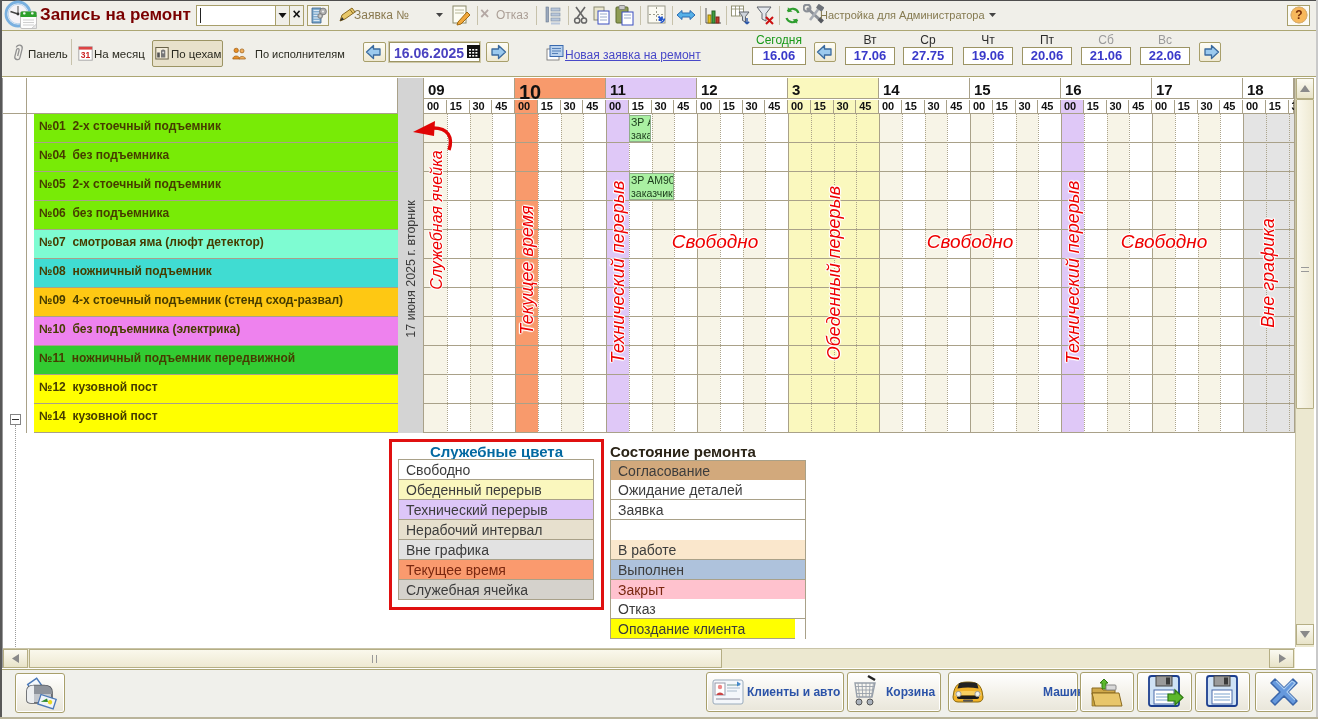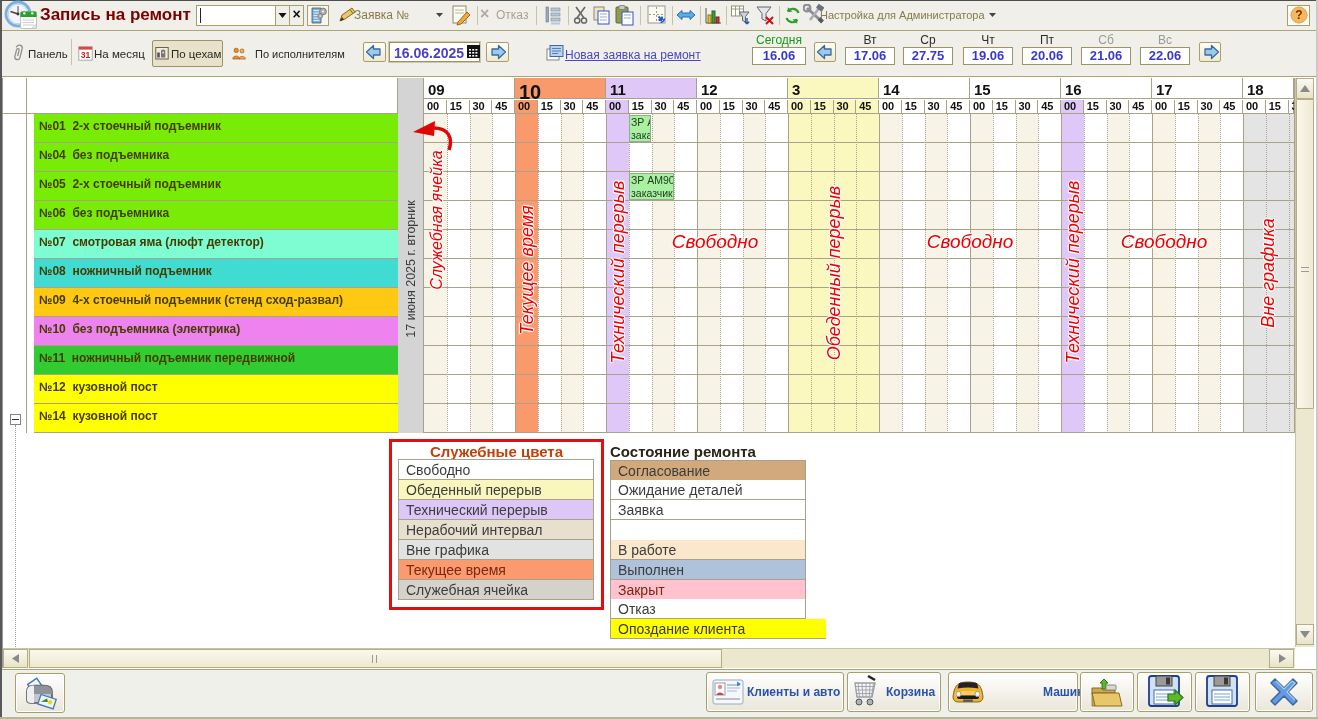--- a/index.html
+++ b/index.html
@@ -438,39 +438,39 @@
 <div class="vt rt" style="left:1073px;top:272px;font-size:18px">Технический перерыв</div>
 <div class="vt rt" style="left:1268px;top:273px;font-size:18px">Вне графика</div>
 <div class="a rt" style="left:715px;top:231px;font-size:19px;transform:translateX(-50%)">Свободно</div>
 <div class="a rt" style="left:970px;top:231px;font-size:19px;transform:translateX(-50%)">Свободно</div>
 <div class="a rt" style="left:1164px;top:231px;font-size:19px;transform:translateX(-50%)">Свободно</div>
 <svg class="a" style="left:405px;top:117px" width="52" height="38" viewBox="0 0 52 38">
 <path d="M44 33 C 48 21, 44 10, 26 11" fill="none" stroke="#e00404" stroke-width="3.4"></path>
 <path d="M30 4 L8 15 L29 19 Z" fill="#e00404"></path>
 </svg>
 <div class="a" style="left:389px;top:439px;width:215px;height:171px;border:3px solid #e01010;background:#fff"></div>
-<div class="a" style="left:392px;top:443px;width:209px;text-align:center;font-size:15px;font-weight:bold;color:#c2410c">Служебные цвета</div>
+<div class="a" style="left:392px;top:443px;width:209px;text-align:center;font-size:15px;font-weight:bold;color:#0369a1">Служебные цвета</div>
 <div class="a" style="left:398px;top:459px;width:196px;height:141px;border:1px solid #a9a189;border-bottom:none"></div>
 <div class="a" style="left:399px;top:460px;width:194px;height:20px;background:#ffffff;border-bottom:1px solid #a9a189;font-size:14px;color:#3c3c3c;padding:2px 0 0 7px">Свободно</div>
 <div class="a" style="left:399px;top:480px;width:194px;height:20px;background:#faf7be;border-bottom:1px solid #a9a189;font-size:14px;color:#3c3c3c;padding:2px 0 0 7px">Обеденный перерыв</div>
 <div class="a" style="left:399px;top:500px;width:194px;height:20px;background:#ddc6f8;border-bottom:1px solid #a9a189;font-size:14px;color:#3c3c3c;padding:2px 0 0 7px">Технический перерыв</div>
 <div class="a" style="left:399px;top:520px;width:194px;height:20px;background:#e7e0ce;border-bottom:1px solid #a9a189;font-size:14px;color:#3c3c3c;padding:2px 0 0 7px">Нерабочий интервал</div>
 <div class="a" style="left:399px;top:540px;width:194px;height:20px;background:#e2e2e2;border-bottom:1px solid #a9a189;font-size:14px;color:#3c3c3c;padding:2px 0 0 7px">Вне графика</div>
 <div class="a" style="left:399px;top:560px;width:194px;height:20px;background:#fa9a6e;border-bottom:1px solid #a9a189;font-size:14px;color:#7a2810;padding:2px 0 0 7px">Текущее время</div>
 <div class="a" style="left:399px;top:580px;width:194px;height:20px;background:#d5d2cc;border-bottom:1px solid #a9a189;font-size:14px;color:#3c3c3c;padding:2px 0 0 7px">Служебная ячейка</div>
 <div class="a" style="left:610px;top:443px;width:197px;font-size:15px;font-weight:bold;color:#2b2417">Состояние ремонта</div>
 <div class="a" style="left:610px;top:460px;width:196px;height:179px;border:1px solid #a9a189;border-bottom:none"></div>
 <div class="a" style="left:611px;top:461px;width:194px;height:19.85px;background:#d2a97c;border-bottom:1px solid #a9a189;font-size:14px;color:#3c3c3c;padding:2px 0 0 7px">Согласование</div>
 <div class="a" style="left:611px;top:480px;width:194px;height:19.85px;background:#ffffff;border-bottom:1px solid #a9a189;font-size:14px;color:#3c3c3c;padding:2px 0 0 7px">Ожидание деталей</div>
 <div class="a" style="left:611px;top:500px;width:194px;height:19.85px;background:#ffffff;border-bottom:1px solid #a9a189;font-size:14px;color:#3c3c3c;padding:2px 0 0 7px">Заявка</div>
 <div class="a" style="left:611px;top:540px;width:194px;height:19.85px;background:#fae7cc;border-bottom:1px solid #a9a189;font-size:14px;color:#3c3c3c;padding:2px 0 0 7px">В работе</div>
 <div class="a" style="left:611px;top:560px;width:194px;height:19.85px;background:#aec2dc;border-bottom:1px solid #a9a189;font-size:14px;color:#3c3c3c;padding:2px 0 0 7px">Выполнен</div>
 <div class="a" style="left:611px;top:580px;width:194px;height:19.85px;background:#ffc2ce;border-bottom:1px solid #a9a189;font-size:14px;color:#7a2810;padding:2px 0 0 7px">Закрыт</div>
 <div class="a" style="left:611px;top:599px;width:194px;height:19.85px;background:#ffffff;border-bottom:1px solid #a9a189;font-size:14px;color:#3c3c3c;padding:2px 0 0 7px">Отказ</div>
-<div class="a" style="left:611px;top:619px;width:215px;height:19.85px;background:#ffff00;border-bottom:1px solid #a9a189;font-size:14px;color:#3c3c3c;padding:2px 0 16px 7px">Опоздание клиента</div>
+<div class="a" style="left:611px;top:619px;width:184px;height:19.85px;background:#ffff00;border-bottom:1px solid #a9a189;font-size:14px;color:#3c3c3c;padding:2px 0 16px 7px">Опоздание клиента</div>
 <div class="a" style="left:1295px;top:78px;width:19px;height:569px;background:#ece8d0;border-left:1px solid #c9c4a8"></div>
 <div class="a" style="left:1296px;top:78px;width:18px;height:21px;background:linear-gradient(#fbfaf2,#e8e3c8);border:1px solid #b5ae84"></div>
 <svg class="a" style="left:1300px;top:85px" width="10" height="8">
       <path d="M5 0 L10 7 L0 7 Z" fill="#8a8a8a"></path>
     </svg>
 <div class="a" style="left:1296px;top:99px;width:18px;height:310px;background:linear-gradient(90deg,#faf8ec,#eee9d2);border:1px solid #b5ae84;border-radius:1px"></div>
 <div class="a" style="left:1301px;top:267px;width:8px;height:5px;border-top:1px solid #999;border-bottom:1px solid #999"></div>
 <div class="a" style="left:1296px;top:624px;width:18px;height:21px;background:linear-gradient(#fbfaf2,#e8e3c8);border:1px solid #b5ae84"></div>
 <svg class="a" style="left:1300px;top:631px" width="10" height="8">
       <path d="M0 0 L10 0 L5 7 Z" fill="#8a8a8a"></path>

